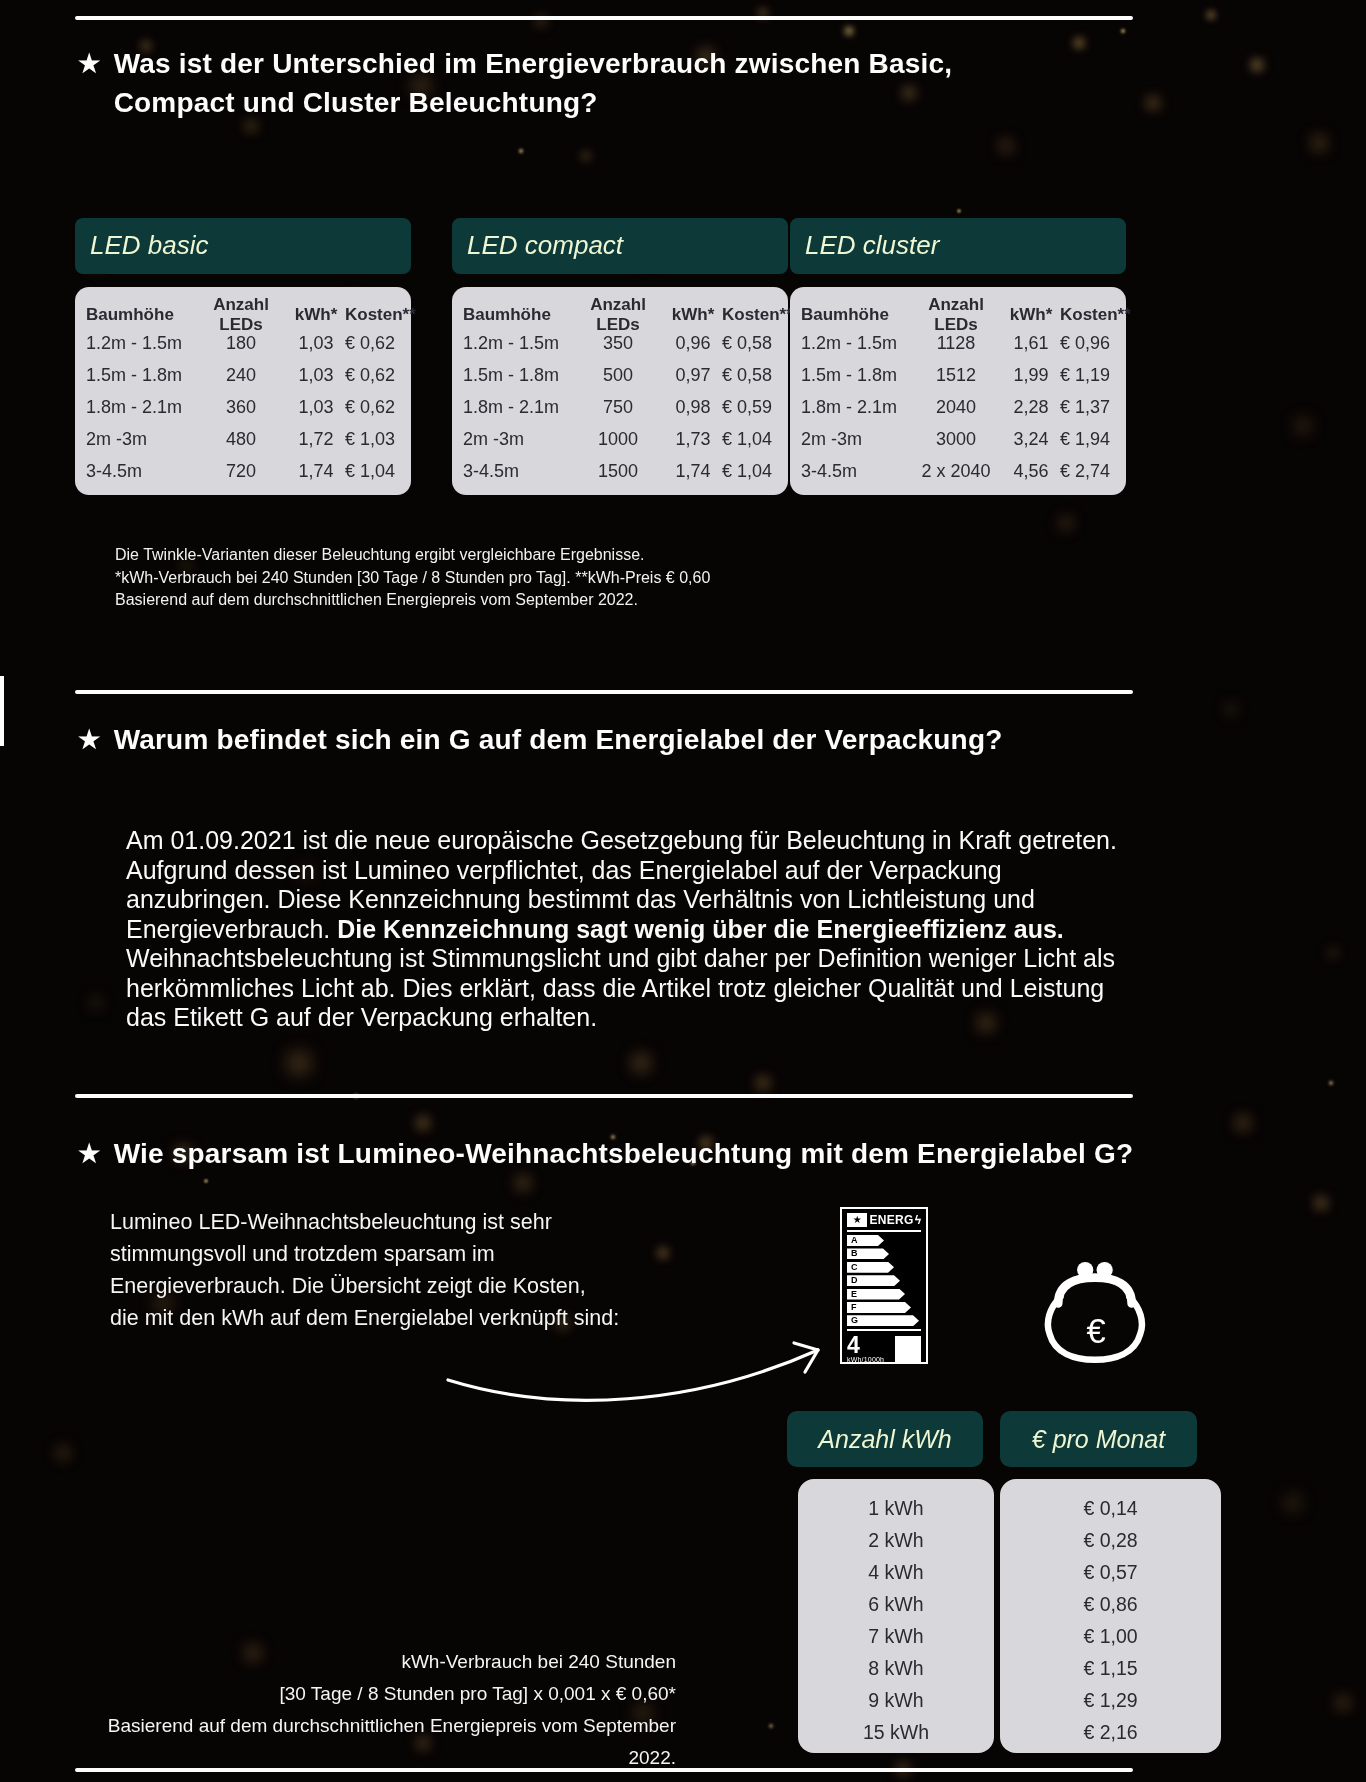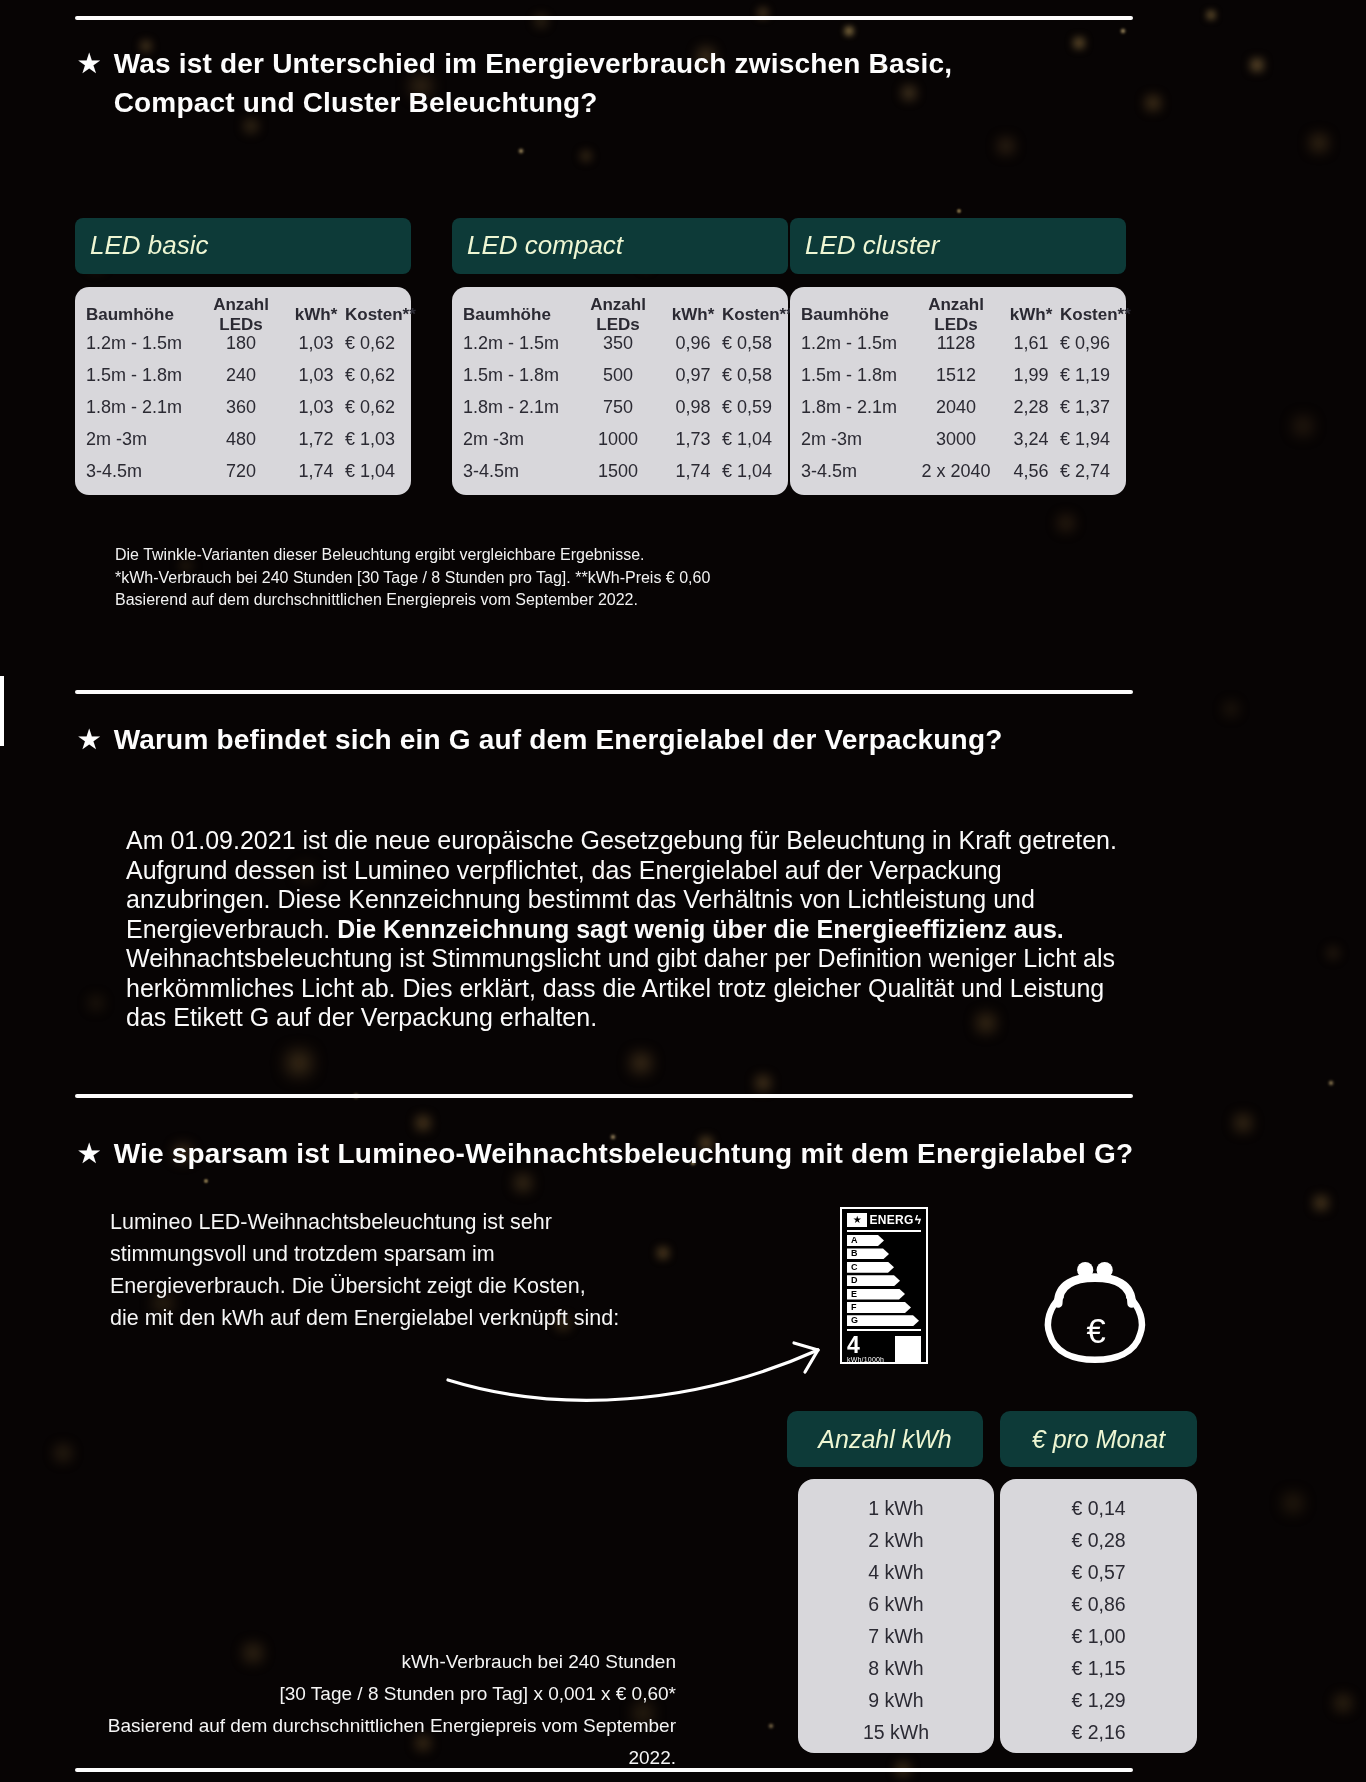--- a/index.html
+++ b/index.html
@@ -91,21 +91,21 @@
 
   .arrow-svg{position:absolute;left:438px;top:1330px;}
   .purse-svg{position:absolute;left:1042px;top:1256px;}
 
   
   .bh{position:absolute;top:1411px;border-radius:10px;background:#0d3a38;color:#eef6d3;
       font-style:italic;font-size:25px;text-align:center;line-height:56px;height:56px;box-sizing:border-box;}
   .bh1{left:787px;width:196px;} .bh2{left:1000px;width:197px;}
   .bb{position:absolute;top:1479px;border-radius:16px;background:#d8d7db;color:#2b2a33;
       font-size:19.5px;text-align:center;padding-top:13px;box-sizing:border-box;height:274px;}
-  .bb1{left:787px;width:196px;margin-left:11px;} .bb2{left:1000px;width:197px;}
+  .bb1{left:787px;width:196px;margin-left:11px;} .bb2{left:1000px;width:221px;}
   .bb .r{height:32px;line-height:32px;}
 
   .fn2{position:absolute;left:80px;top:1646px;width:596px;text-align:right;
        font-size:19px;line-height:32px;color:#f5f5f5;}
 </style>
 </head>
 <body>
 
 <div class="page">
   <div class="bokeh b-soft"></div>

